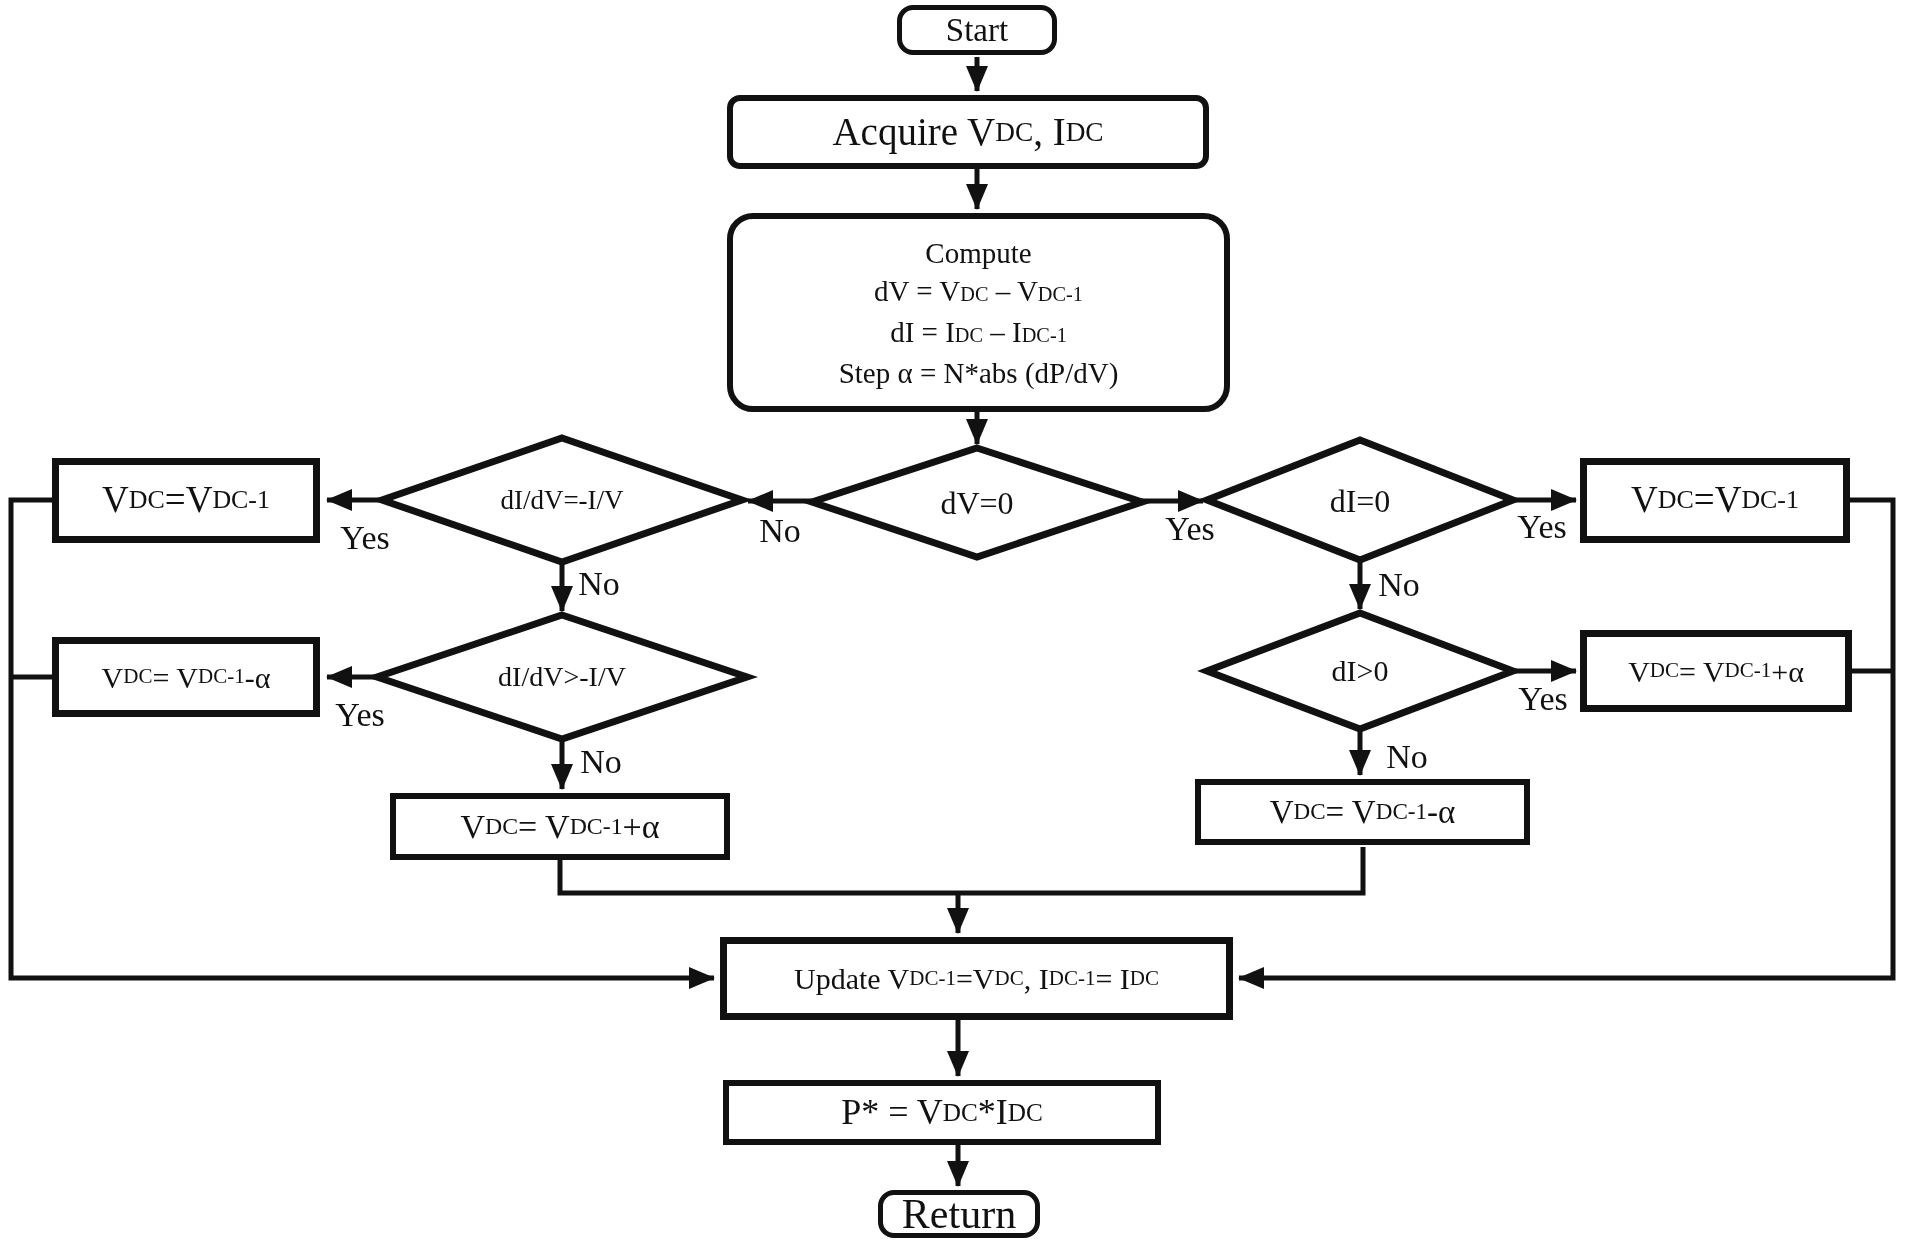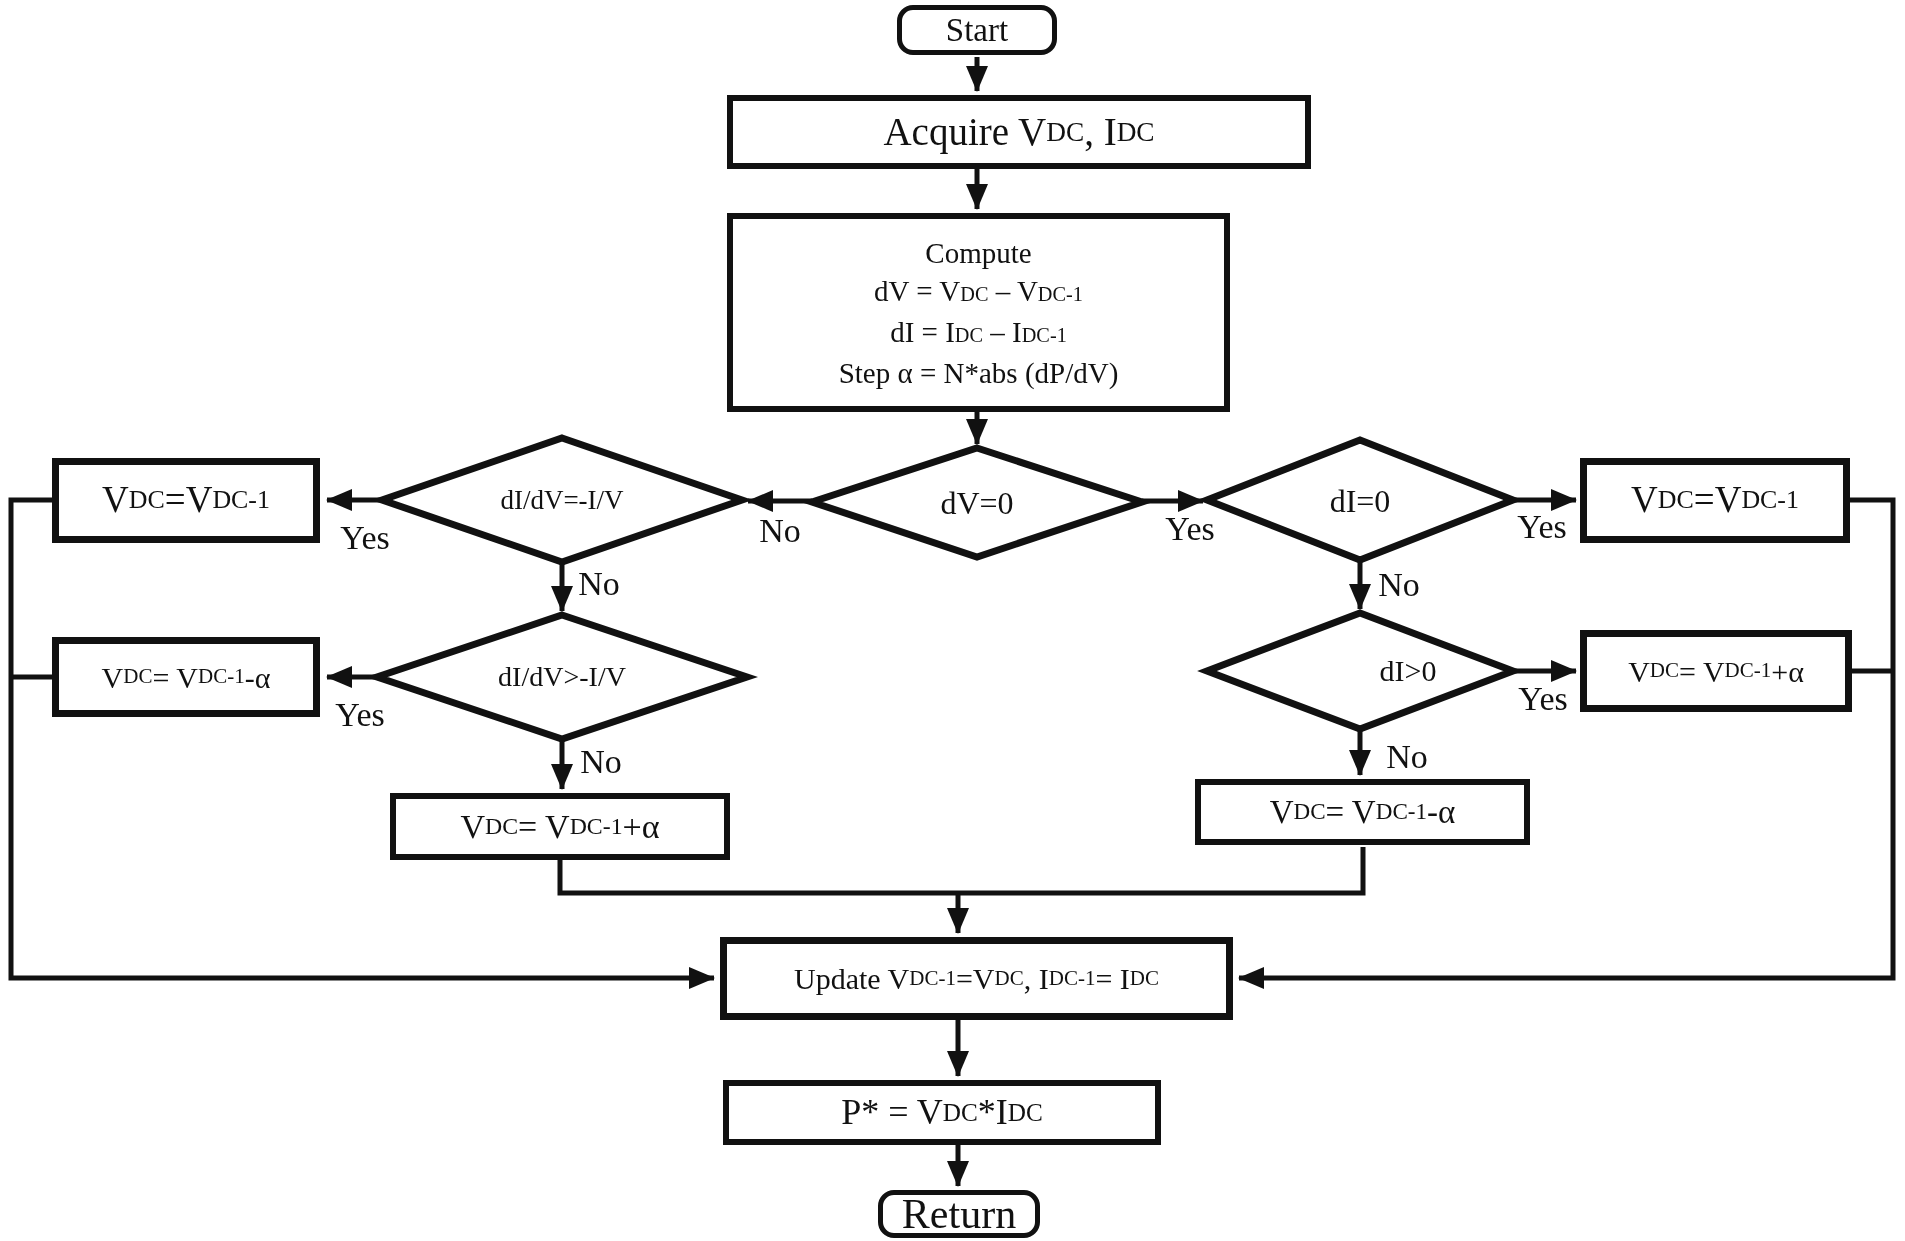--- a/index.html
+++ b/index.html
@@ -8,21 +8,21 @@
     font-family:"Liberation Serif","DejaVu Serif",serif;color:#111;
     overflow:hidden;
   }
   .wires{position:absolute;left:0;top:0;}
   .node{
     position:absolute;display:flex;align-items:center;justify-content:center;
     background:#ffffff;border:6px solid #111;box-sizing:border-box;
     text-align:center;line-height:1.1;white-space:nowrap;
   }
   .terminal{border-width:5px;border-radius:16px;}
-  .multiline{flex-direction:column;justify-content:center;}
+  .multiline{flex-direction:column;justify-content:center;border-radius:26px;}
   .multiline div{white-space:nowrap;}
   .edge-label{
     position:absolute;transform:translate(-50%,-50%);
     font-size:34px;white-space:nowrap;background:transparent;
   }
   .dlabel{
     position:absolute;transform:translate(-50%,-50%);
     white-space:nowrap;background:transparent;
   }
   .sub{font-size:0.7em;}
@@ -78,21 +78,21 @@
       <polygon points="1360,440 1513,500 1360,560 1207,500"></polygon>
       <polygon points="562,615 747,677 562,739 377,677"></polygon>
       <polygon points="1360,613 1513,671 1360,729 1207,671"></polygon>
     </g>
   </svg>
 
   <div class="node terminal" style="left:897px;top:5px;width:160px;height:50px;font-size:33px;">
       <span>Start</span>
     </div>
 
-  <div class="node" style="left:727px;top:95px;width:584px;height:74px;font-size:39px;">
+  <div class="node" style="left:727px;top:95px;width:482px;height:74px;font-size:39px;border-radius:13px;">
       <span>Acquire V</span>
       <span class="sub">DC</span>
       <span>, I</span>
       <span class="sub">DC</span>
     </div>
 
   <div class="node multiline" style="left:727px;top:213px;width:503px;height:199px;font-size:29px;line-height:38px;">
     <div><span>Compute</span></div>
     <div><span>dV = V</span><span class="sub">DC</span><span> – V</span><span class="sub">DC-1</span></div>
     <div><span>dI = I</span><span class="sub">DC</span><span> – I</span><span class="sub">DC-1</span></div>
@@ -164,21 +164,21 @@
     </div>
 
   <div class="node terminal" style="left:878px;top:1190px;width:162px;height:48px;font-size:42px;">
       <span>Return</span>
     </div>
 
   <div class="dlabel" style="left:977px;top:503px;font-size:32px;">dV=0</div>
   <div class="dlabel" style="left:562px;top:500px;font-size:27px;">dI/dV=-I/V</div>
   <div class="dlabel" style="left:1360px;top:501px;font-size:32px;">dI=0</div>
   <div class="dlabel" style="left:562px;top:677px;font-size:28px;">dI/dV&gt;-I/V</div>
-  <div class="dlabel" style="left:1360px;top:671px;font-size:30px;margin-left:48px;">dI&gt;0</div>
+  <div class="dlabel" style="left:1360px;top:671px;font-size:30px;">dI&gt;0</div>
 
   <div class="edge-label" style="left:780px;top:531px;">No</div>
   <div class="edge-label" style="left:1190px;top:529px;">Yes</div>
   <div class="edge-label" style="left:365px;top:538px;">Yes</div>
   <div class="edge-label" style="left:599px;top:584px;">No</div>
   <div class="edge-label" style="left:1542px;top:527px;">Yes</div>
   <div class="edge-label" style="left:1399px;top:585px;">No</div>
   <div class="edge-label" style="left:360px;top:715px;">Yes</div>
   <div class="edge-label" style="left:601px;top:762px;">No</div>
   <div class="edge-label" style="left:1543px;top:699px;">Yes</div>

